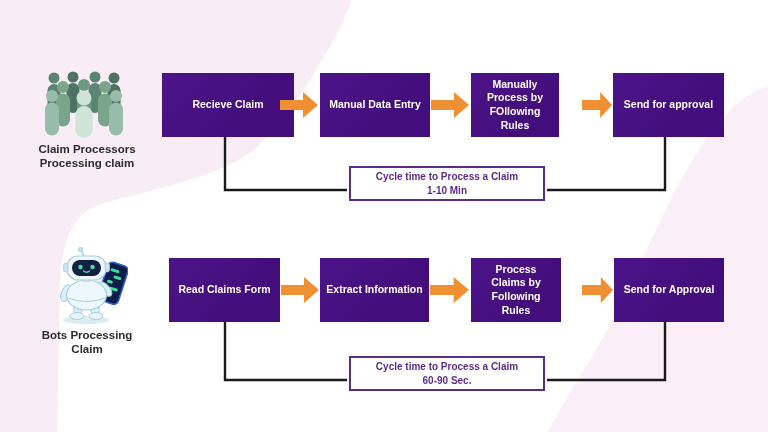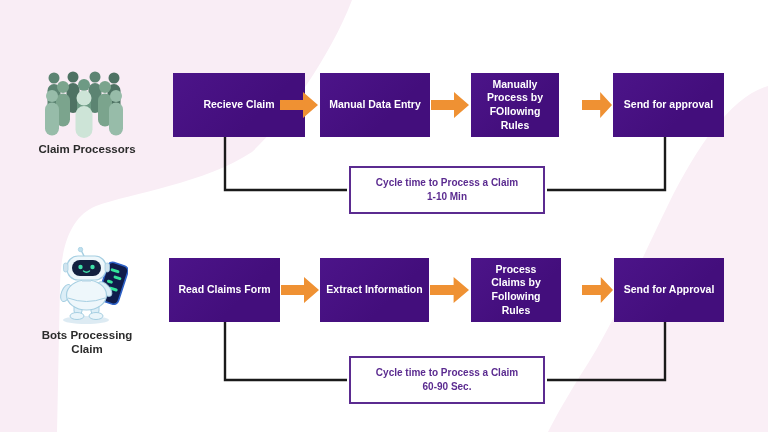--- a/index.html
+++ b/index.html
@@ -9,35 +9,35 @@
   }
   .bg-svg, .connector-svg{position:absolute; left:0; top:0; width:768px; height:432px;}
   .step{
     position:absolute; height:64px; box-sizing:border-box;
     background:linear-gradient(135deg,#4c1489 0%, #430e7c 65%);
     color:#ffffff; font-weight:bold; font-size:10.5px; line-height:1.3;
     display:flex; align-items:center; justify-content:center; text-align:center;
     padding:4px 6px;
   }
   .row1{top:73px;} .row2{top:258px;}
-  .r1c1{left:173px; width:132px;}
+  .r1c1{left:162px; width:132px;}
   .r1c2{left:320px; width:110px;}
   .r1c3{left:471px; width:88px;}
   .r1c4{left:613px; width:111px;}
   .r2c1{left:169px; width:111px;}
   .r2c2{left:320px; width:109px;}
   .r2c3{left:471px; width:90px;}
   .r2c4{left:614px; width:110px;}
   .arrow{position:absolute; height:26px;}
   .arrow svg{display:block; width:100%; height:100%;}
   .ar1{top:92px;} .ar2{top:277px;}
   .a1{left:280px; width:38px;} .a2{left:431px; width:38px;} .a3{left:582px; width:30px;}
   .a4{left:281px; width:38px;} .a5{left:430px; width:39px;} .a6{left:582px; width:31px;}
   .cycle{
-    position:absolute; left:349px; width:196px; height:48px; box-sizing:border-box;
+    position:absolute; left:349px; width:196px; height:35px; box-sizing:border-box;
     background:#ffffff; border:2px solid #5b2b90; color:#5b2b90;
     font-weight:bold; font-size:10px; line-height:1.4;
     display:flex; flex-direction:column; align-items:center; justify-content:center;
     text-align:center;
   }
   .cycle1{top:166px;} .cycle2{top:356px;}
   .actor-label{
     position:absolute; left:15px; width:144px; text-align:center;
     color:#2b2b2b; font-weight:bold; font-size:11.5px; line-height:1.22;
   }
@@ -86,20 +86,21 @@
       <circle cx="14" cy="26" r="6" fill="#97bca9"></circle>
         <rect x="7" y="32.5" width="14" height="33" rx="7" fill="#97bca9"></rect>
       <circle cx="78" cy="26" r="6" fill="#97bca9"></circle>
         <rect x="71" y="32.5" width="14" height="33" rx="7" fill="#97bca9"></rect>
       <circle cx="46" cy="28" r="7.5" fill="#cde4d7"></circle>
         <rect x="37.5" y="36" width="17" height="32" rx="8.5" fill="#cde4d7"></rect>
     </g>
   </svg>
   <div class="actor-label label1">
     <div>Claim Processors</div>
+    <div>Processing claim</div>
   </div>
 
   <div class="step row1 r1c1">Recieve Claim</div>
   <div class="step row1 r1c2">Manual Data Entry</div>
   <div class="step row1 r1c3">Manually Process by FOllowing Rules</div>
   <div class="step row1 r1c4">Send for approval</div>
 
   <div class="arrow ar1 a1">
     <svg viewBox="0 0 38 26" preserveAspectRatio="none">
         <polygon points="0,8 23,8 23,0 38,13 23,26 23,18 0,18" fill="#ef9133"></polygon>

